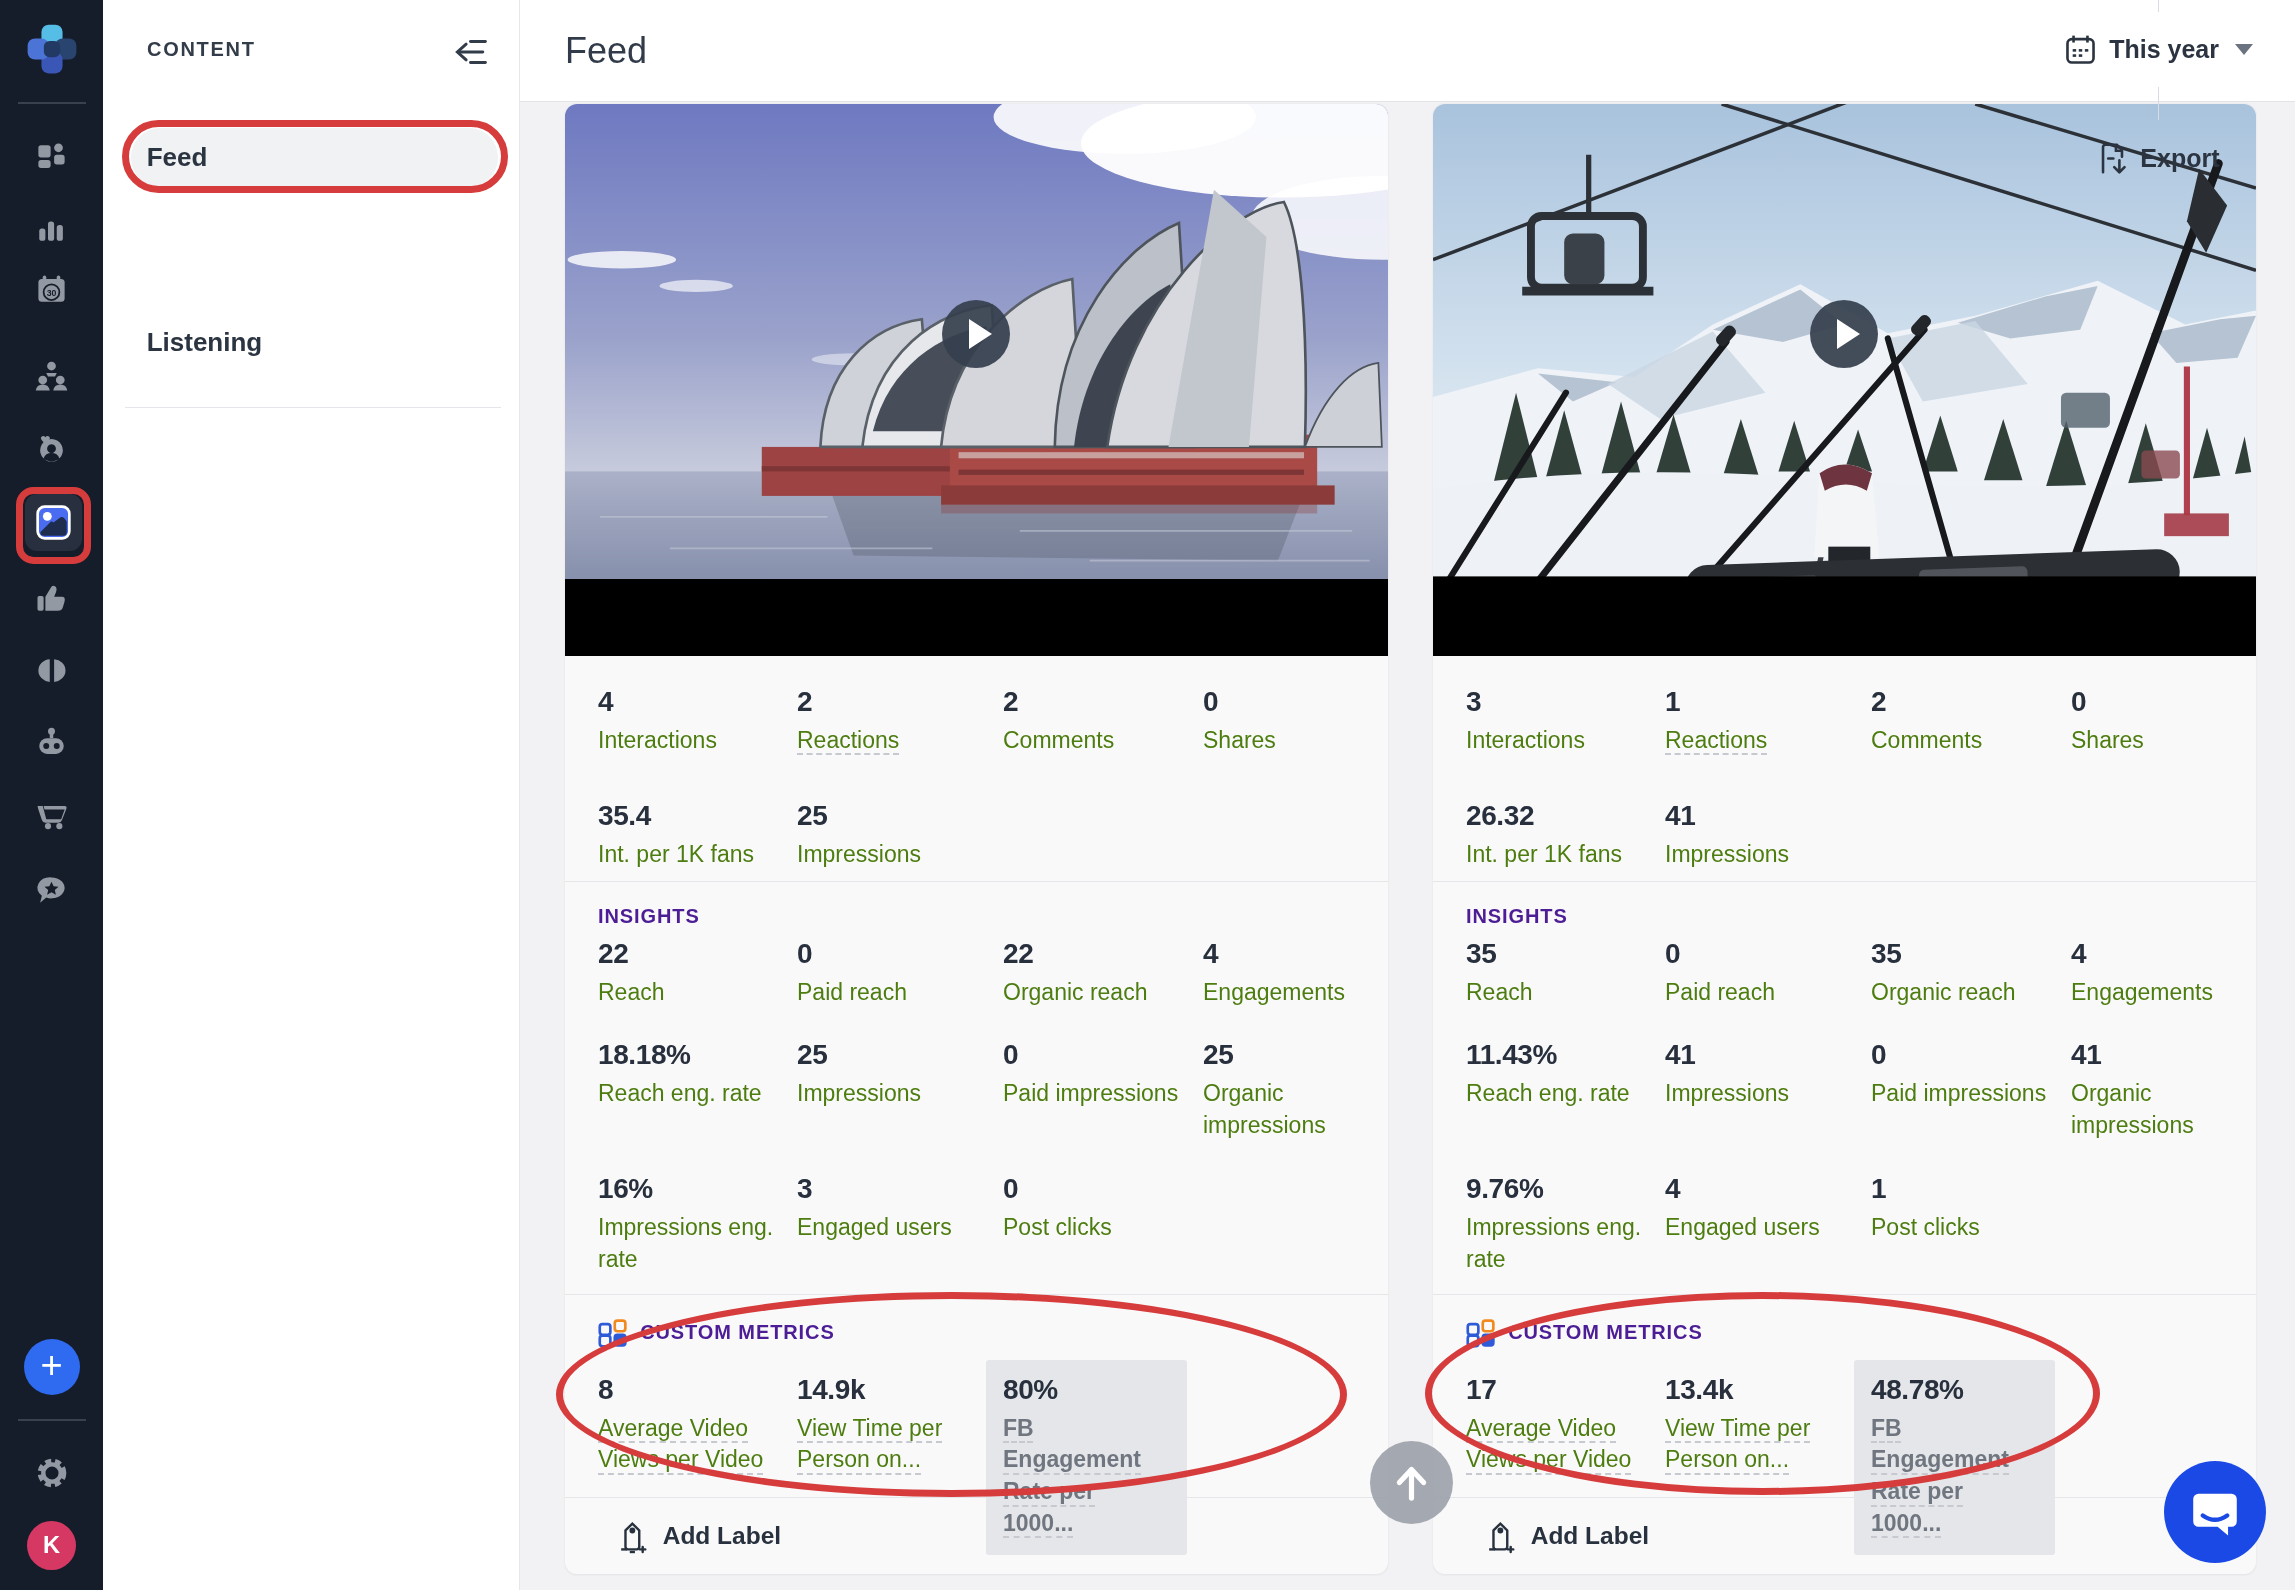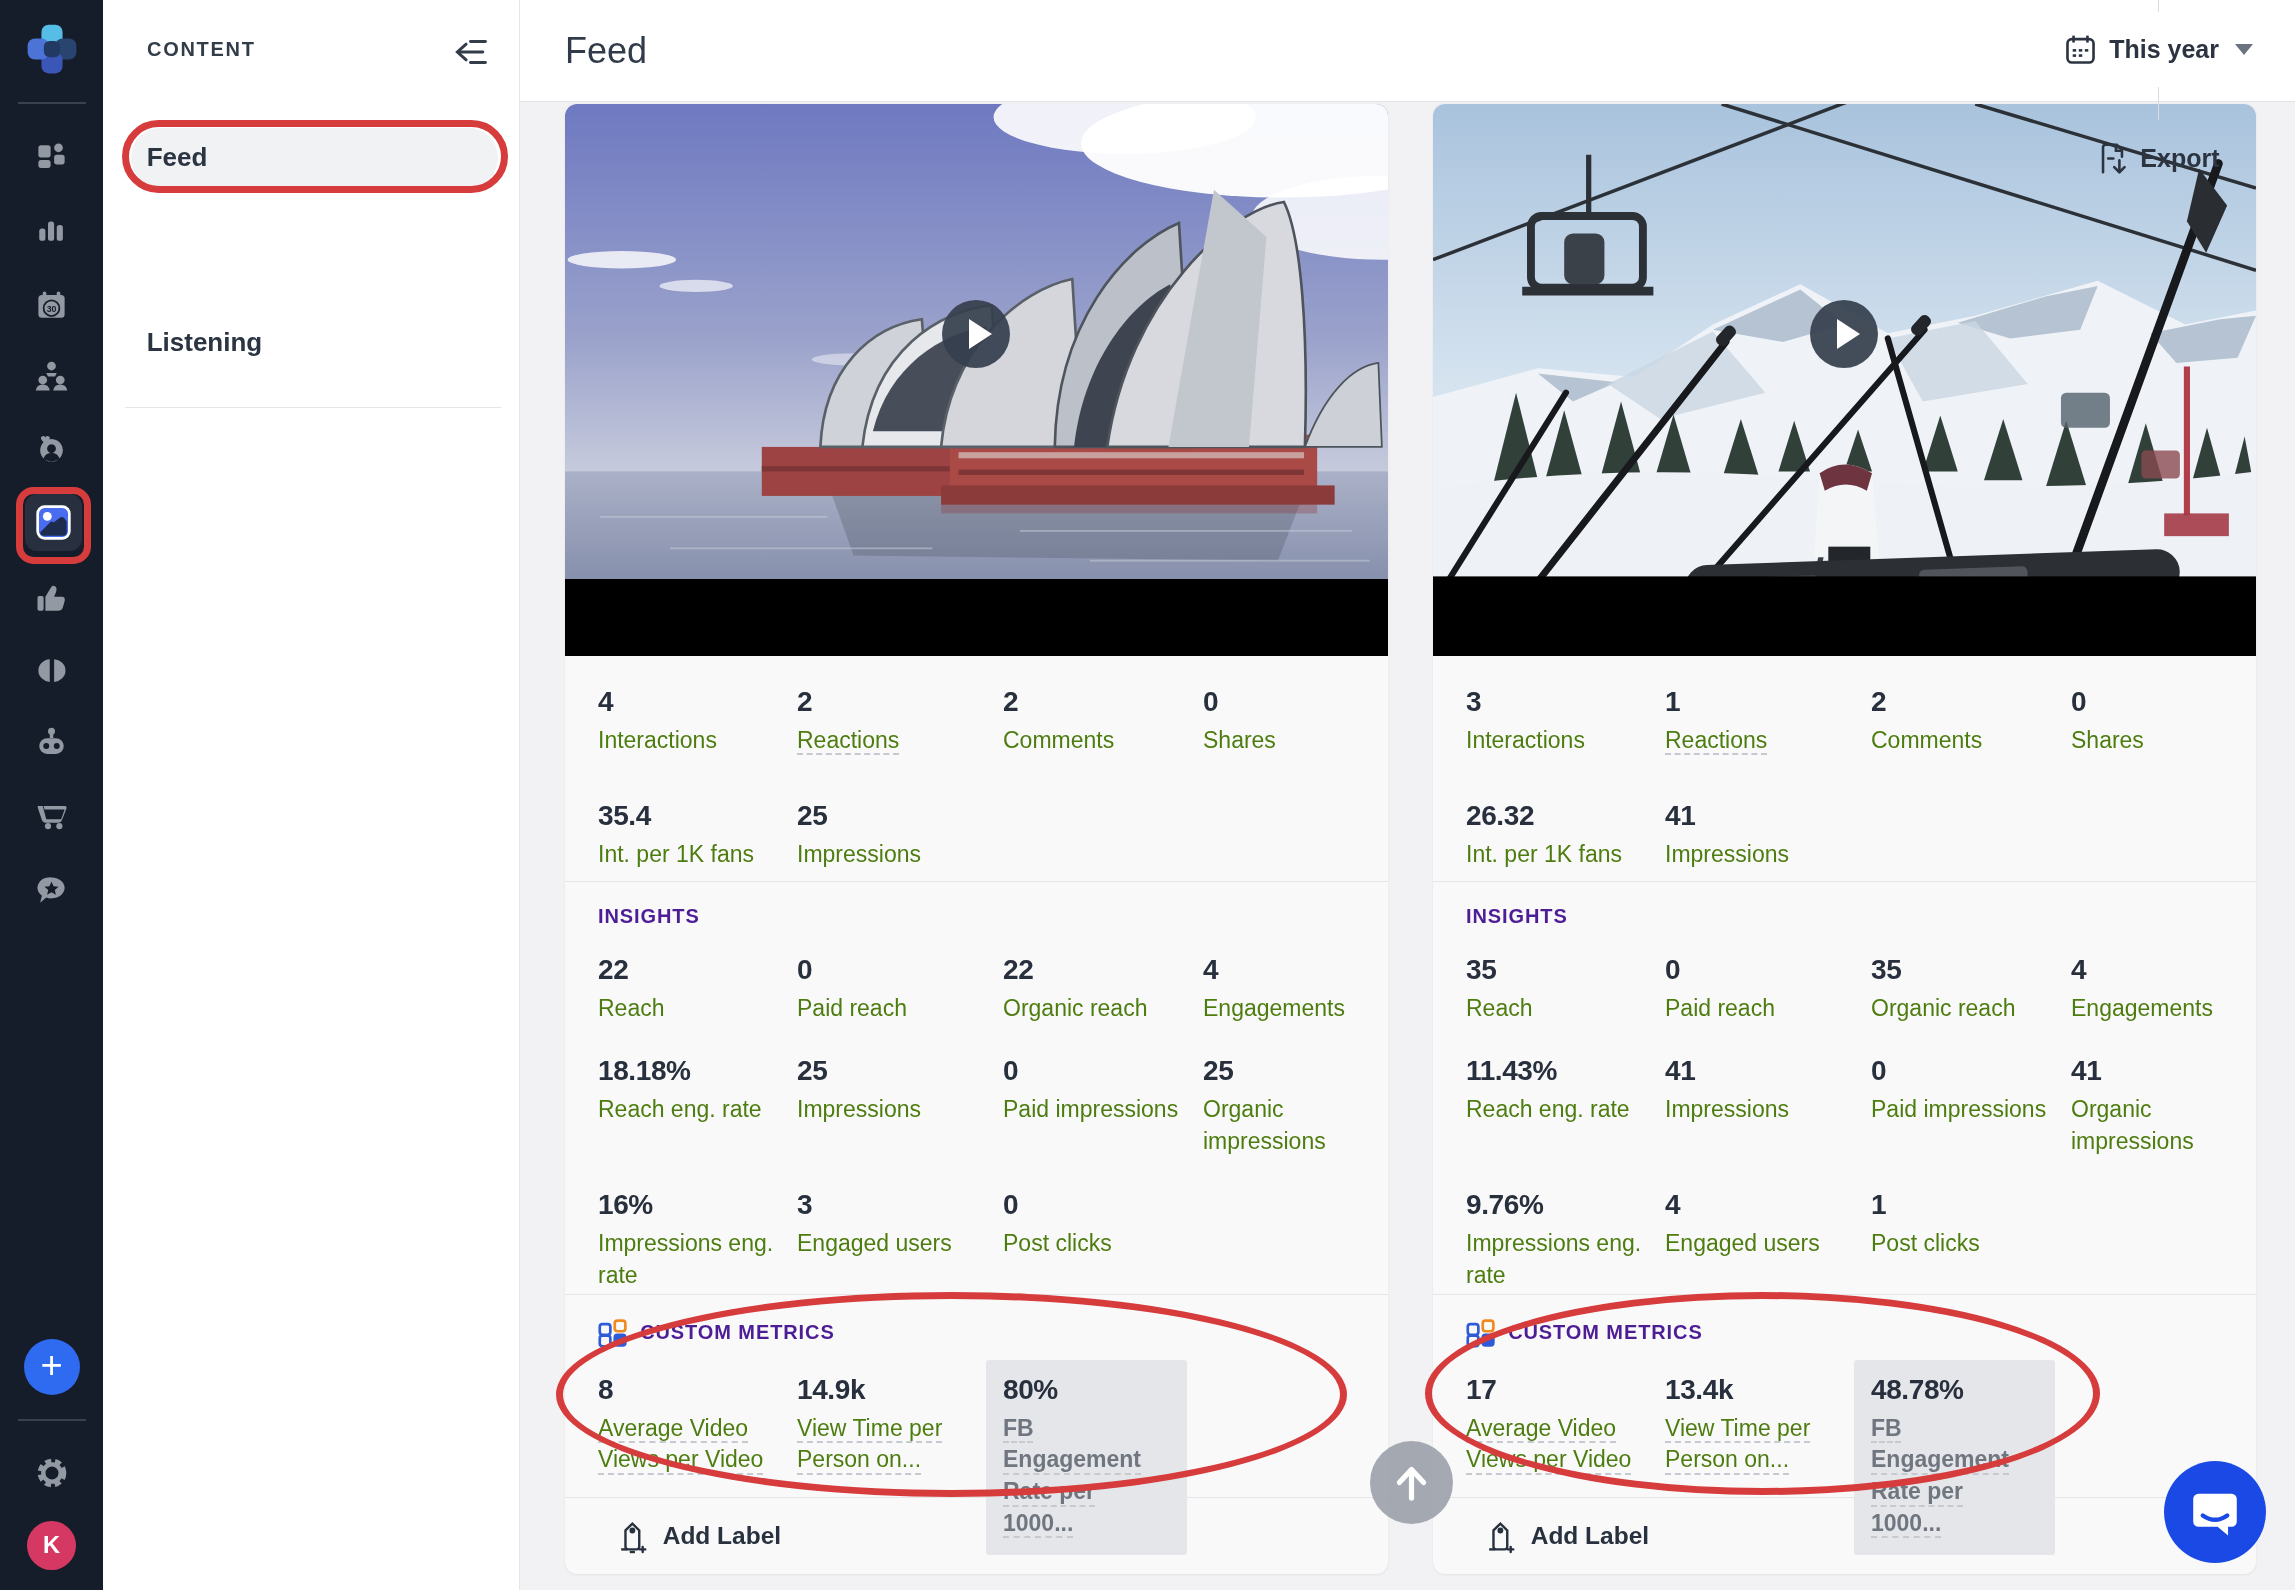--- a/index.html
+++ b/index.html
@@ -43,21 +43,21 @@
   .play::after { content:""; position:absolute; left:27px; top:19px; border-left:23.6px solid #fff; border-top:15px solid transparent; border-bottom:15px solid transparent; }
 
   .sec { padding:0 31px 0 33px; border-bottom:0.9px solid #e5e6e9; }
   .sec.summary { height:226px; padding-top:30px; }
   .sec.insights { height:413px; padding-top:23px; }
   .sec.custom  { height:203px; padding-top:23px; }
   .sec-title { font-size:20px; font-weight:700; letter-spacing:0.9px; color:#4c1d95; }
   .ct-row { display:flex; align-items:center; gap:12.2px; }
   .mgrid { display:grid; grid-template-columns:199px 206px 200px 1fr; }
   .summary .mgrid { row-gap:44px; }
-  .insights .mgrid { margin-top:26px; row-gap:31px; }
+  .insights .mgrid { margin-top:10px; row-gap:31px; }
   .custom .mgrid { margin-top:26px; }
   .cell { padding-right:12.2px; }
   .val { font-size:28px; font-weight:700; color:#28303d; letter-spacing:-0.4px; }
   .lab { font-size:23px; color:#4d7c0f; line-height:1.38; margin-top:7px; max-width:196px; }
   .lab.dash { text-decoration-line:underline; text-decoration-style:dashed; text-decoration-color:#c6c9cf; text-decoration-thickness:1.7px; text-underline-offset:6.1px; cursor:pointer; width:fit-content; }
   .cell.hl { background:#e4e6ea; border-radius:3px; padding:14px 15.7px 15.7px 17.5px; margin:-14px 0 0 -17.5px; width:fit-content; max-width:201px; }
   .cell.hl .lab { color:#70767f; font-weight:700; }
   .addlabel { height:77px; display:flex; align-items:center; gap:15.7px; padding-left:51px; font-size:24.5px; font-weight:700; color:#28313e; cursor:pointer; }
 
   
@@ -95,21 +95,21 @@
         <rect x="5" y="24" width="14" height="9" rx="3"></rect>
     </svg>
   </div>
   <div class="rail-slot" style="top:207px">
     <svg class="ico" width="35" height="35" viewBox="0 0 40 40" fill="#9299a3">
       <rect x="6" y="20" width="7" height="14" rx="3"></rect>
         <rect x="16" y="12" width="7" height="22" rx="3"></rect>
         <rect x="26" y="16" width="7" height="18" rx="3"></rect>
     </svg>
   </div>
-  <div class="rail-slot" style="top:284px">
+  <div class="rail-slot" style="top:268px">
     <svg class="ico" width="35" height="35" viewBox="0 0 40 40">
       <rect x="5" y="8" width="30" height="26" rx="4" fill="#9299a3"></rect>
       <rect x="10" y="4" width="4" height="7" rx="2" fill="#9299a3"></rect>
         <rect x="26" y="4" width="4" height="7" rx="2" fill="#9299a3"></rect>
       <circle cx="20" cy="23" r="9" fill="#9299a3" stroke="#161d2a" stroke-width="2"></circle>
       <text x="20" y="27" font-size="10" font-weight="bold" text-anchor="middle" fill="#161d2a" font-family="Liberation Sans, sans-serif">30</text>
     </svg>
   </div>
   <div class="rail-slot" style="top:355px">
     <svg class="ico" width="35" height="35" viewBox="0 0 40 40" fill="#9299a3">

